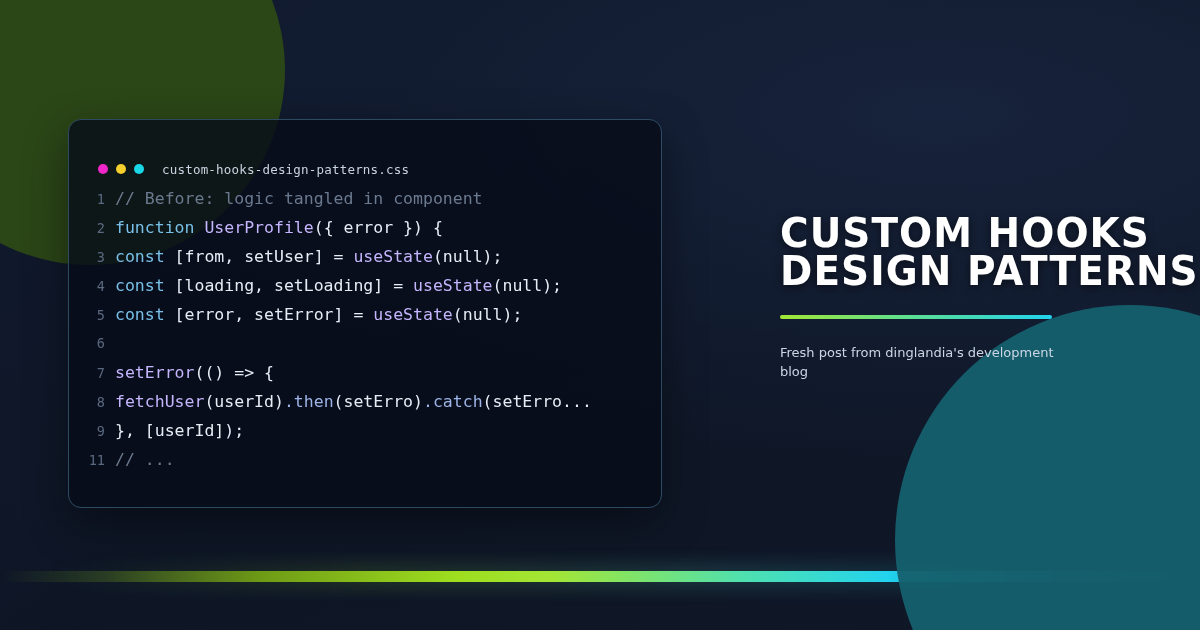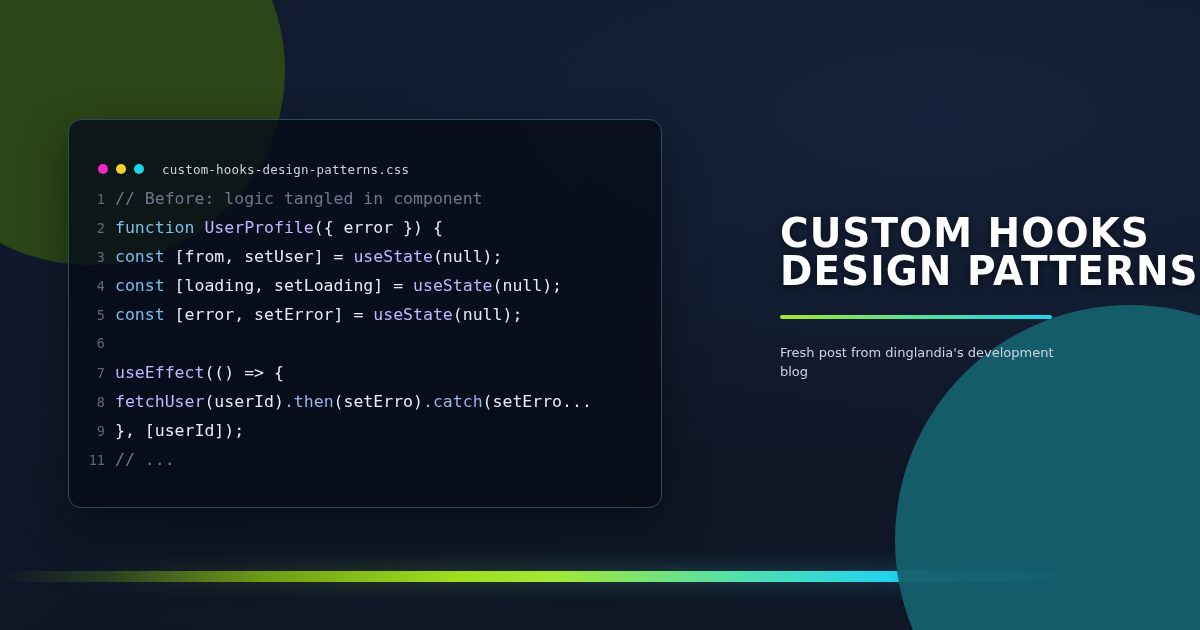--- a/index.html
+++ b/index.html
@@ -188,21 +188,21 @@
       <div class="code-line">
         <span class="line-number">5</span>
         <span class="line-code"><span class="t-plain">   </span><span class="t-keyword">const</span><span class="t-plain"> [error, setError] = </span><span class="t-func">useState</span><span class="t-plain">(null);</span></span>
       </div>
       <div class="code-line">
         <span class="line-number">6</span>
         <span class="line-code"><span class="t-plain"></span></span>
       </div>
       <div class="code-line">
         <span class="line-number">7</span>
-        <span class="line-code"><span class="t-plain">   </span><span class="t-func">useEffect</span><span class="t-plain">(() =&gt; {</span></span>
+        <span class="line-code"><span class="t-plain">   </span><span class="t-func">setError</span><span class="t-plain">(() =&gt; {</span></span>
       </div>
       <div class="code-line">
         <span class="line-number">8</span>
         <span class="line-code"><span class="t-plain">  </span><span class="t-func">fetchUser</span><span class="t-plain">(userId)</span><span class="t-method">.then</span><span class="t-plain">(setErro)</span><span class="t-method">.catch</span><span class="t-plain">(setErro...</span></span>
       </div>
       <div class="code-line">
         <span class="line-number">9</span>
         <span class="line-code"><span class="t-plain">   }, [userId]);</span></span>
       </div>
       <div class="code-line">

